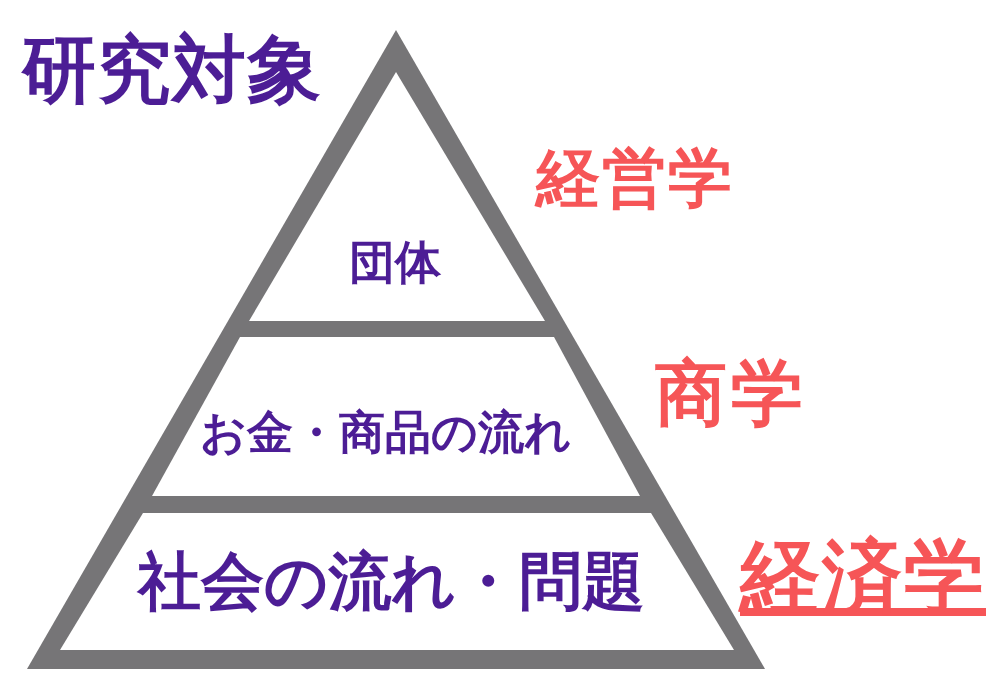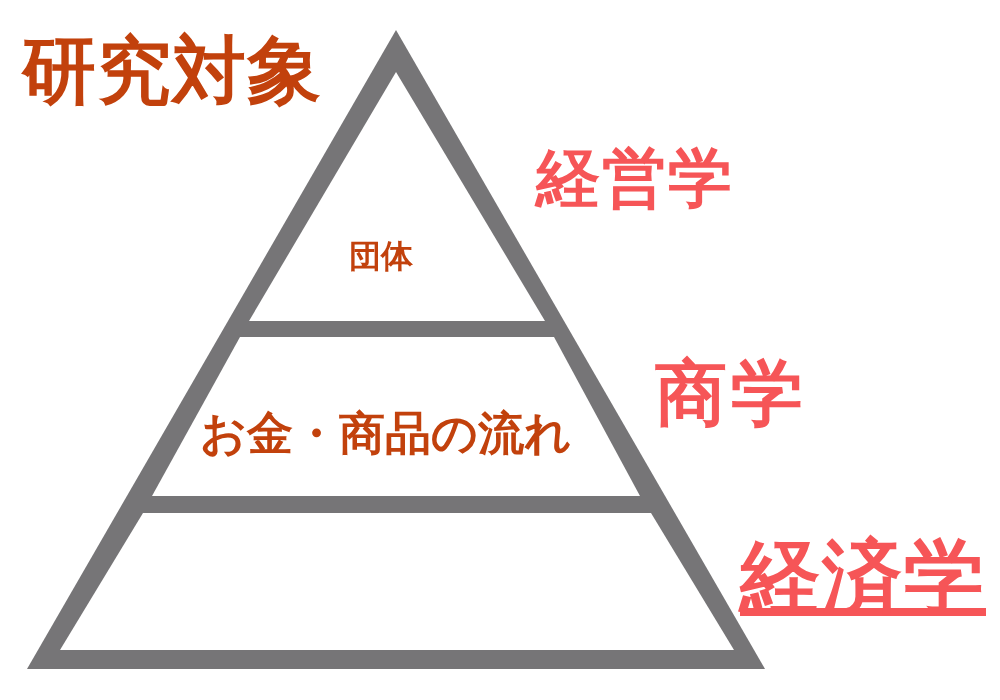--- a/index.html
+++ b/index.html
@@ -7,25 +7,25 @@
       width: 1000px; height: 700px; overflow: hidden;
       background: #ffffff; position: relative;
       font-family: "DejaVu Sans", sans-serif;
     }
     .stage { position: absolute; left: 0; top: 0; width: 1000px; height: 700px; }
     svg.pyramid { position: absolute; left: 0; top: 0; }
     .lbl {
       position: absolute; white-space: nowrap; font-weight: bold;
       line-height: 1; letter-spacing: 0;
     }
-    .blue { color: #c2410c; }
+    .blue { color: #4c1d95; font-family: Liberation Serif, serif; }
     .red { color: #f65557; }
     #title { left: 22px; top: 33px; font-size: 74px; letter-spacing: 1px; }
     #tier1-l1 { left: 349px; top: 175px; font-size: 46px; }
-    #tier1-l2 { left: 349px; top: 240px; font-size: 32px; }
+    #tier1-l2 { left: 349px; top: 240px; font-size: 46px; }
     #tier2 { left: 200px; top: 398px; font-size: 46px; letter-spacing: 0px; margin-top: 12px; }
     #tier3 { left: 138px; top: 551px; font-size: 63px; letter-spacing: 0px; }
     #disc1 { left: 536px; top: 146px; font-size: 64px; letter-spacing: 2px; }
     #disc2 { left: 655px; top: 357px; font-size: 72px; letter-spacing: 4px; }
     #disc3 { left: 740px; top: 537px; font-size: 80px; letter-spacing: 2px; text-decoration: underline; }
   </style>
 </head>
 <body>
 
 <div class="stage">
@@ -39,17 +39,18 @@
 
     <polygon points="143,513 651,513 734,650 60,650" fill="#ffffff"></polygon>
   </svg>
 
   <div id="title" class="lbl blue">研究対象</div>
 
   <div id="tier1-l2" class="lbl blue">団体</div>
 
   <div id="tier2" class="lbl blue">お金・商品の流れ</div>
 
+  <div id="tier3" class="lbl blue">社会の流れ・問題</div>
 
   <div id="disc1" class="lbl red">経営学</div>
   <div id="disc2" class="lbl red">商学</div>
   <div id="disc3" class="lbl red">経済学</div>
 </div>
 
 </body></html>

